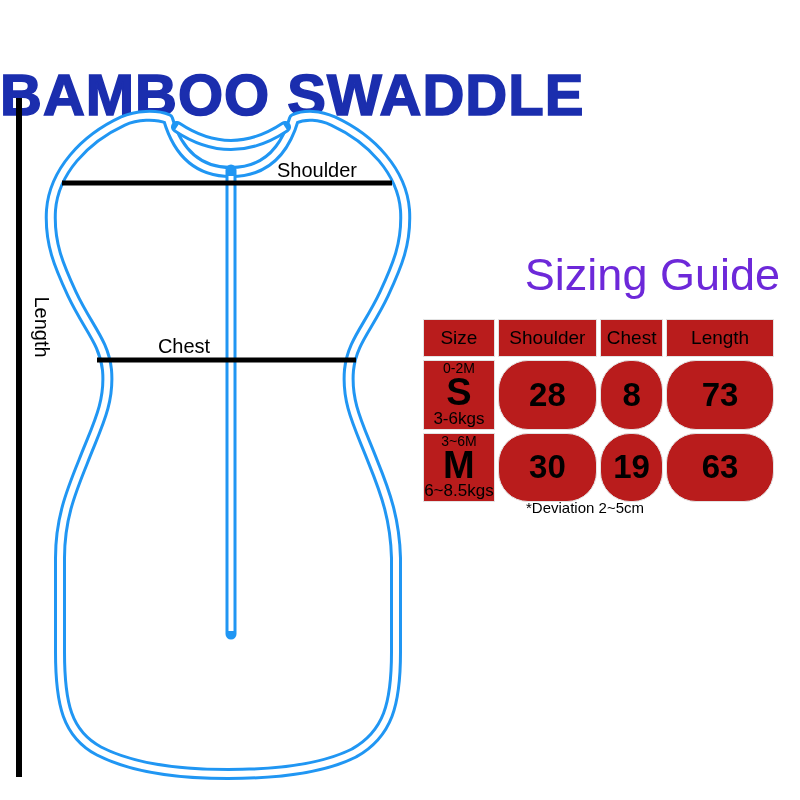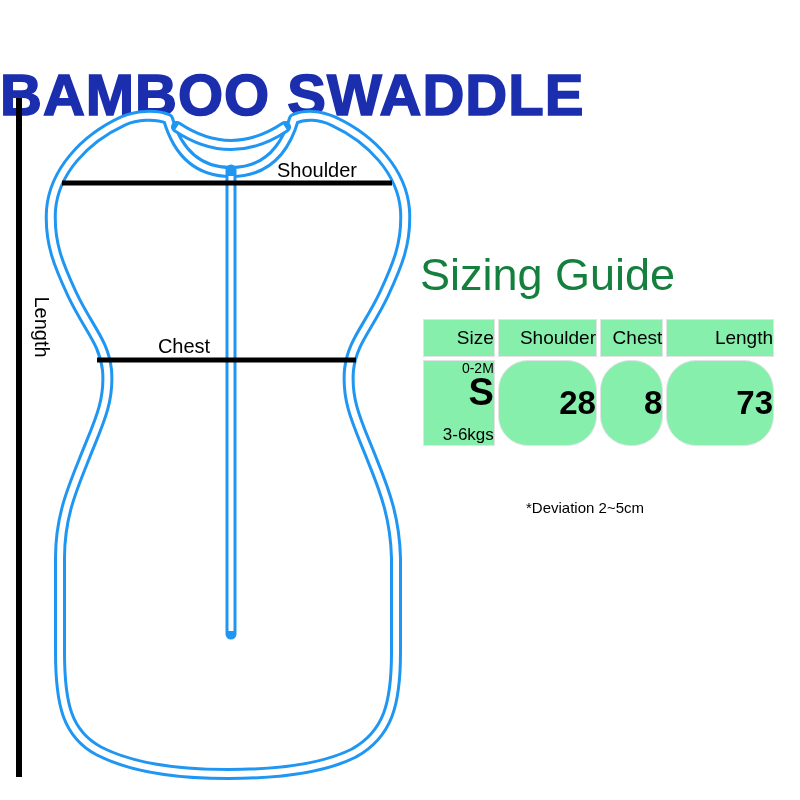--- a/index.html
+++ b/index.html
@@ -16,40 +16,40 @@
     -webkit-text-stroke:1.6px #1B2EAE;
     white-space:nowrap;
   }
   .diagram-svg{position:absolute;top:0;left:0;}
   .svg-label{
     font-family:"Liberation Sans", sans-serif;
     font-size:20px;fill:#000;
   }
   .sizing-heading{
     position:absolute;left:420px;top:249px;width:360px;
-    text-align:left;font-size:45px;font-weight:400;color:#15803d;
+    text-align:right;font-size:45px;font-weight:400;color:#6d28d9;
     white-space:nowrap;
   }
   .sizing-table{
     position:absolute;left:420px;top:316px;width:357px;
     border-collapse:separate;border-spacing:3px;
     table-layout:fixed;
   }
   .sizing-table th,.sizing-table td{
-    border:1px solid #e3e3e3;background:#86efac;
-    text-align:right;vertical-align:middle;
+    border:1px solid #e3e3e3;background:#b91c1c;
+    text-align:center;vertical-align:middle;
     padding:0;
   }
   .sizing-table th{font-weight:400;font-size:19px;height:36px;}
   .row-s td{height:58px;}
   .row-m td{height:62px;}
   .measure-value{font-size:33px;font-weight:bold;border-radius:30px;}
   .age-label{font-size:14px;line-height:1.1;}
   .size-letter{font-size:38px;font-weight:bold;line-height:0.88;}
-  .weight-label{font-size:17px;line-height:1.1;margin-top:16px;}
+  .weight-label{font-size:17px;line-height:1.1;}
   .deviation-note{
     position:absolute;left:415px;top:499px;width:340px;
     text-align:center;font-size:15px;color:#000000;
   }
 </style>
 </head>
 <body>
 
 <h1 class="page-title">BAMBOO SWADDLE</h1>
 
@@ -116,16 +116,26 @@
     <tr class="row-s">
       <td>
         <div class="age-label">0-2M</div>
         <div class="size-letter">S</div>
         <div class="weight-label">3-6kgs</div>
       </td>
       <td class="measure-value">28</td>
       <td class="measure-value">8</td>
       <td class="measure-value">73</td>
     </tr>
+    <tr class="row-m">
+      <td>
+        <div class="age-label">3~6M</div>
+        <div class="size-letter">M</div>
+        <div class="weight-label">6~8.5kgs</div>
+      </td>
+      <td class="measure-value">30</td>
+      <td class="measure-value">19</td>
+      <td class="measure-value">63</td>
+    </tr>
   </tbody>
 </table>
 
 <div class="deviation-note">*Deviation 2~5cm</div>
 
 </body></html>

